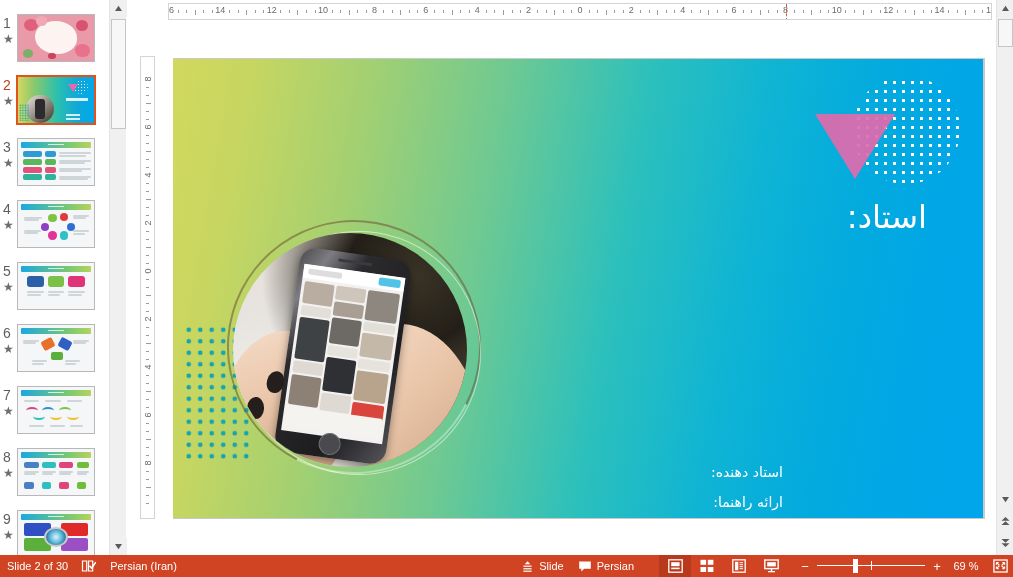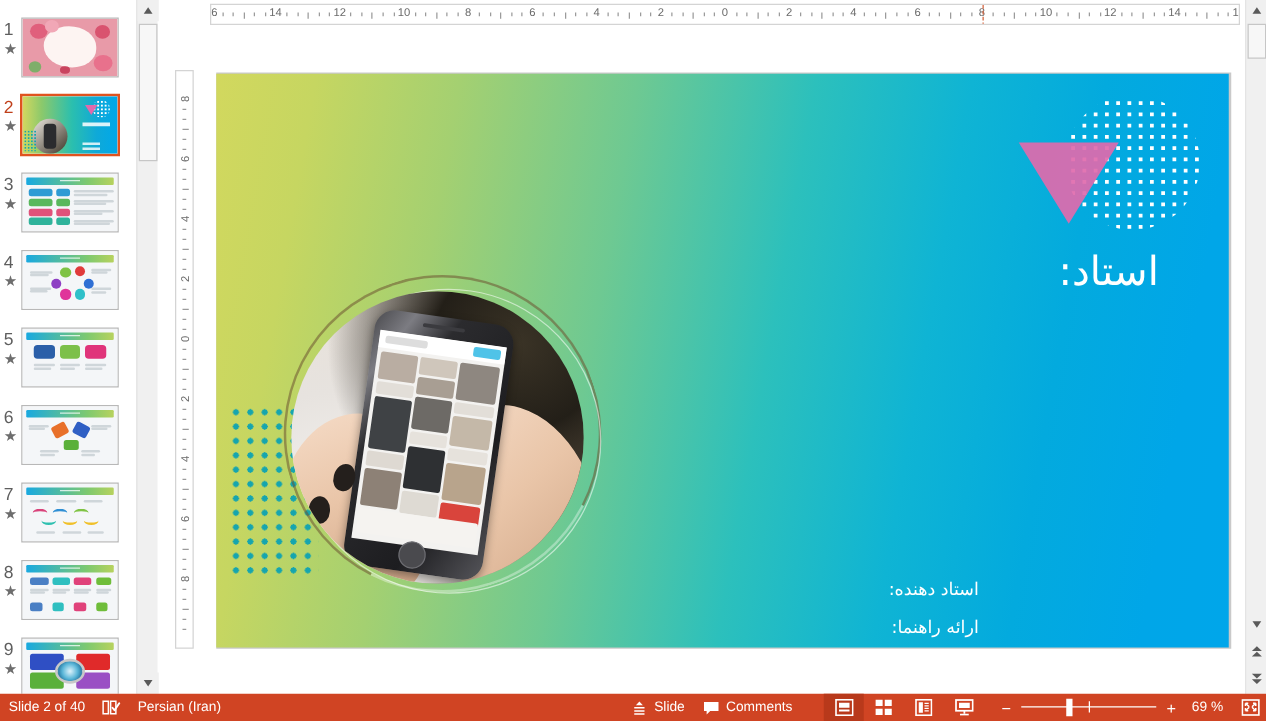--- a/index.html
+++ b/index.html
@@ -733,21 +733,21 @@
     <div class="rs-b" style="top:535px;">
       <svg width="11" height="11" viewBox="0 0 11 11">
         <polygon points="5.5,4.8 1.5,1 9.5,1" fill="#5a5a5a"></polygon>
         <polygon points="5.5,9.1 1.5,5.3 9.5,5.3" fill="#5a5a5a"></polygon>
       </svg>
     </div>
   </div>
 
   <div id="status">
     <div class="s-item" id="slide-count">
-      <span>Slide 2 of 40</span>
+      <span>Slide 2 of 30</span>
     </div>
     <div class="s-item" style="padding:0 6px;">
       <svg width="16" height="14" viewBox="0 0 16 14">
         <path d="M1.5 2 h4.2 v10 h-4.2 z" fill="none" stroke="#ffffff" stroke-width="1.2"></path>
         <path d="M7.5 2 h4.2 v10 h-4.2 z" fill="none" stroke="#ffffff" stroke-width="1.2"></path>
         <path d="M9 7.2 l1.6 2 L14.4 3.6" fill="none" stroke="#ffffff" stroke-width="1.6" stroke-linecap="round" stroke-linejoin="round"></path>
       </svg>
     </div>
     <div class="s-item" id="lang">
       <span>Persian (Iran)</span>
@@ -762,21 +762,21 @@
         <rect x="2.4" y="8.2" width="8.2" height="1.2" fill="#ffffff"></rect>
         <rect x="2.4" y="10.6" width="8.2" height="1.2" fill="#ffffff"></rect>
       </svg>
       <span>Slide</span>
     </div>
 
     <div class="s-item" style="margin-right:18px;">
       <svg width="14" height="13" viewBox="0 0 14 13">
         <path d="M1.2 1.6 h11.6 v7.2 h-6.6 l-2.9 2.7 v-2.7 h-2.1 z" fill="#ffffff"></path>
       </svg>
-      <span>Comments</span>
+      <span>Persian</span>
     </div>
 
     <div class="vbtn active">
       <svg width="15" height="14" viewBox="0 0 15 14">
         <rect x="0.8" y="0.8" width="13.4" height="12.4" fill="none" stroke="#ffffff" stroke-width="1.3"></rect>
         <rect x="3.2" y="3.2" width="8.4" height="4" fill="#ffffff"></rect>
         <rect x="3.2" y="8.6" width="8.4" height="1.6" fill="#ffffff"></rect>
       </svg>
     </div>
     <div class="vbtn">

